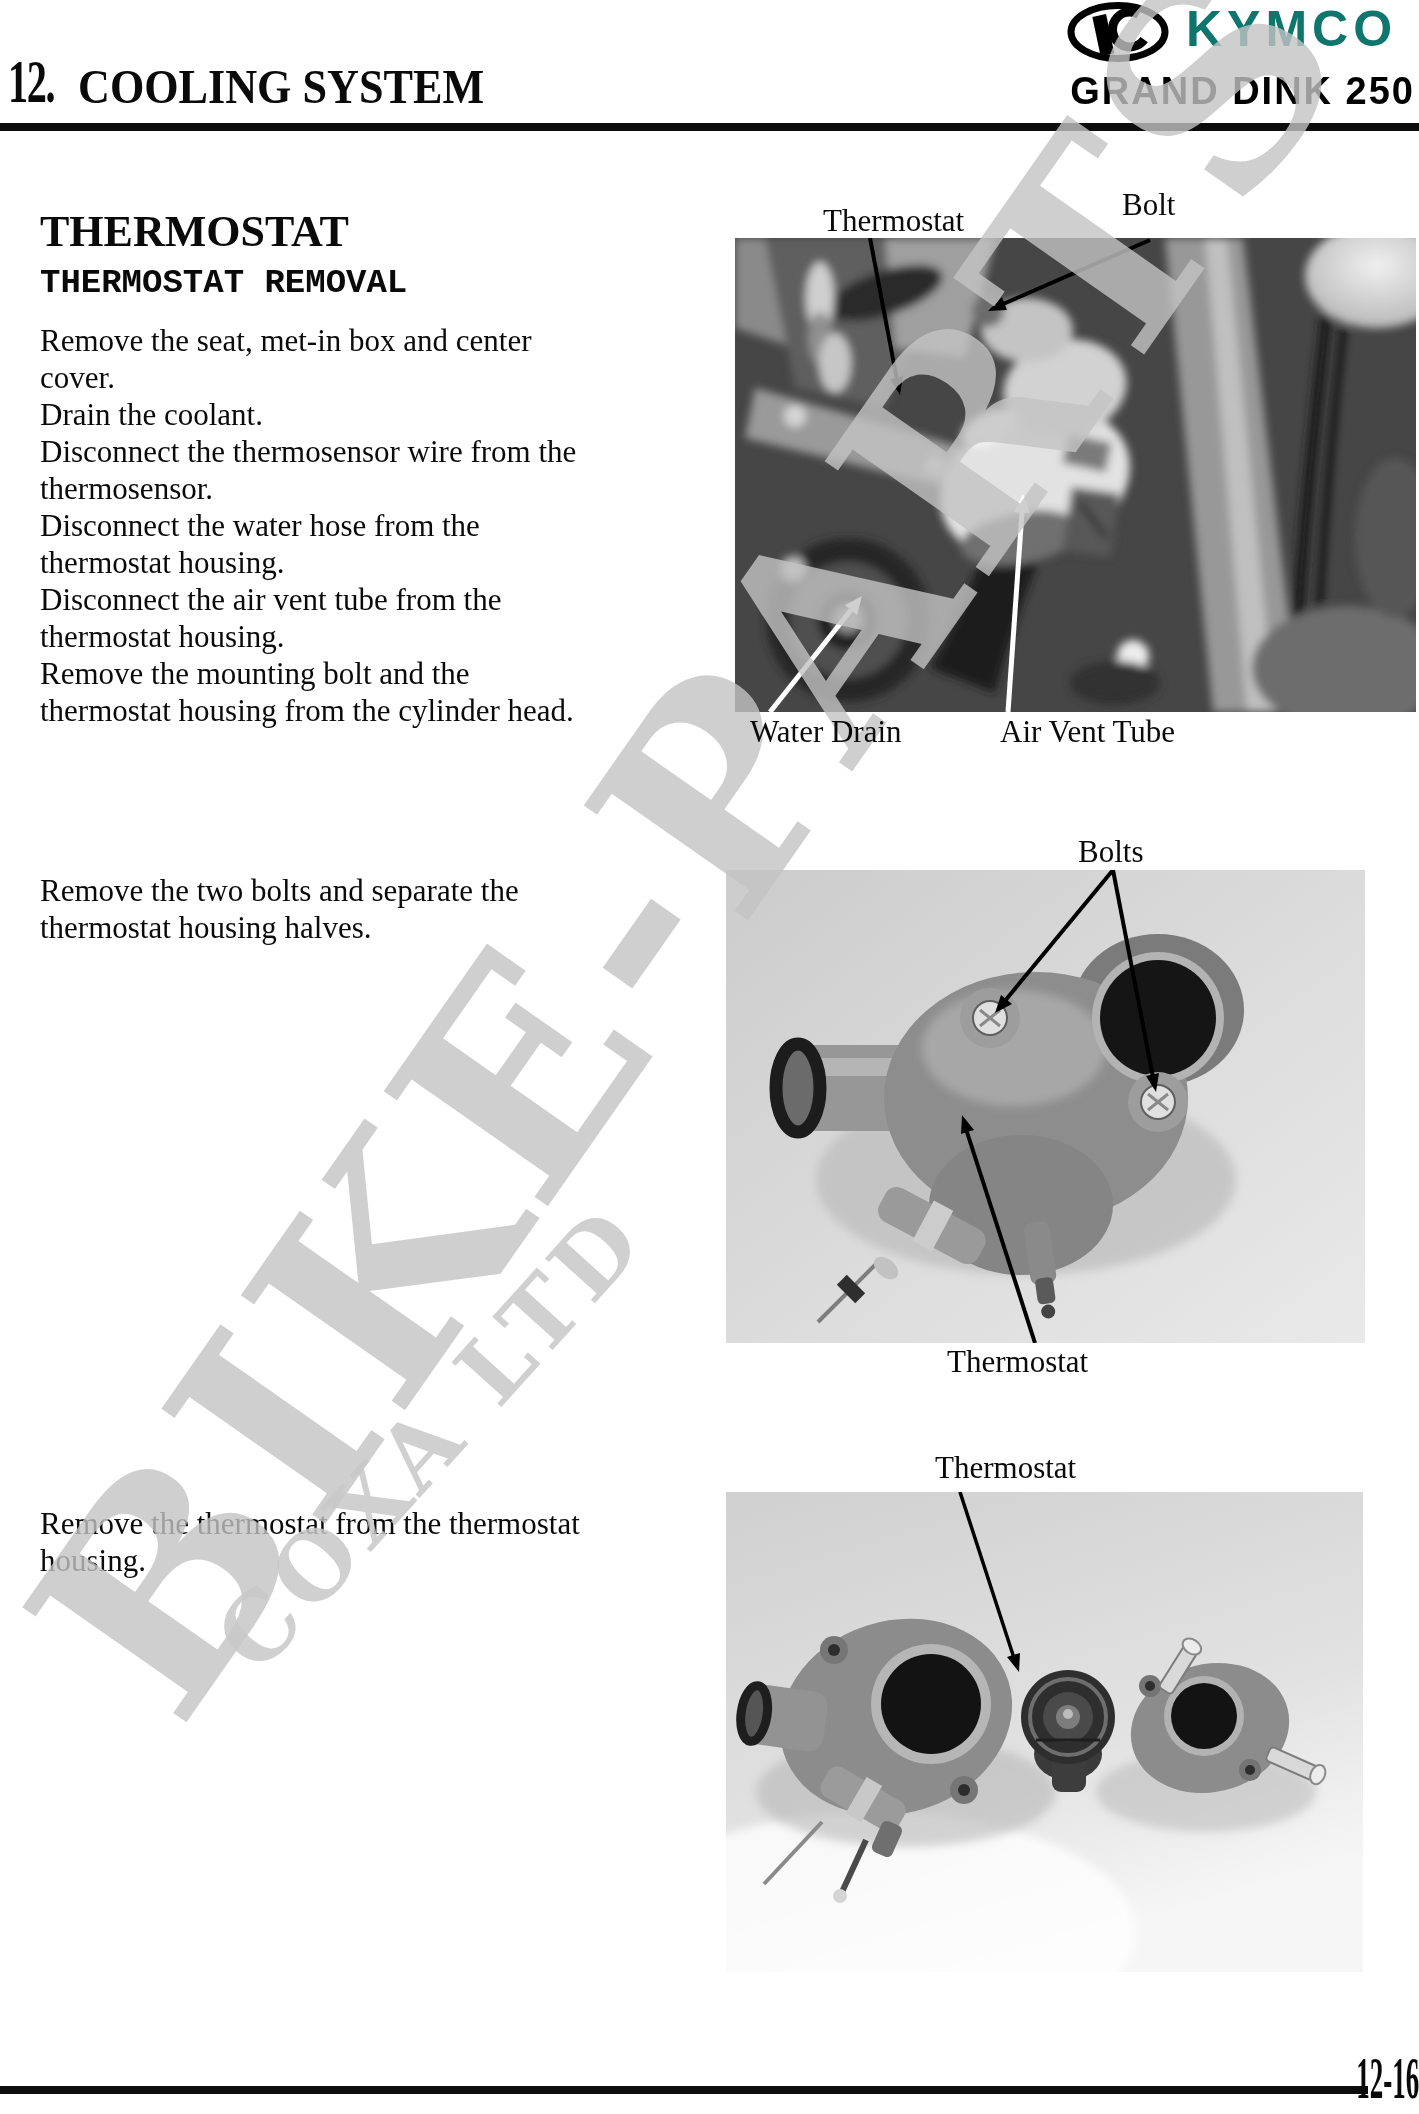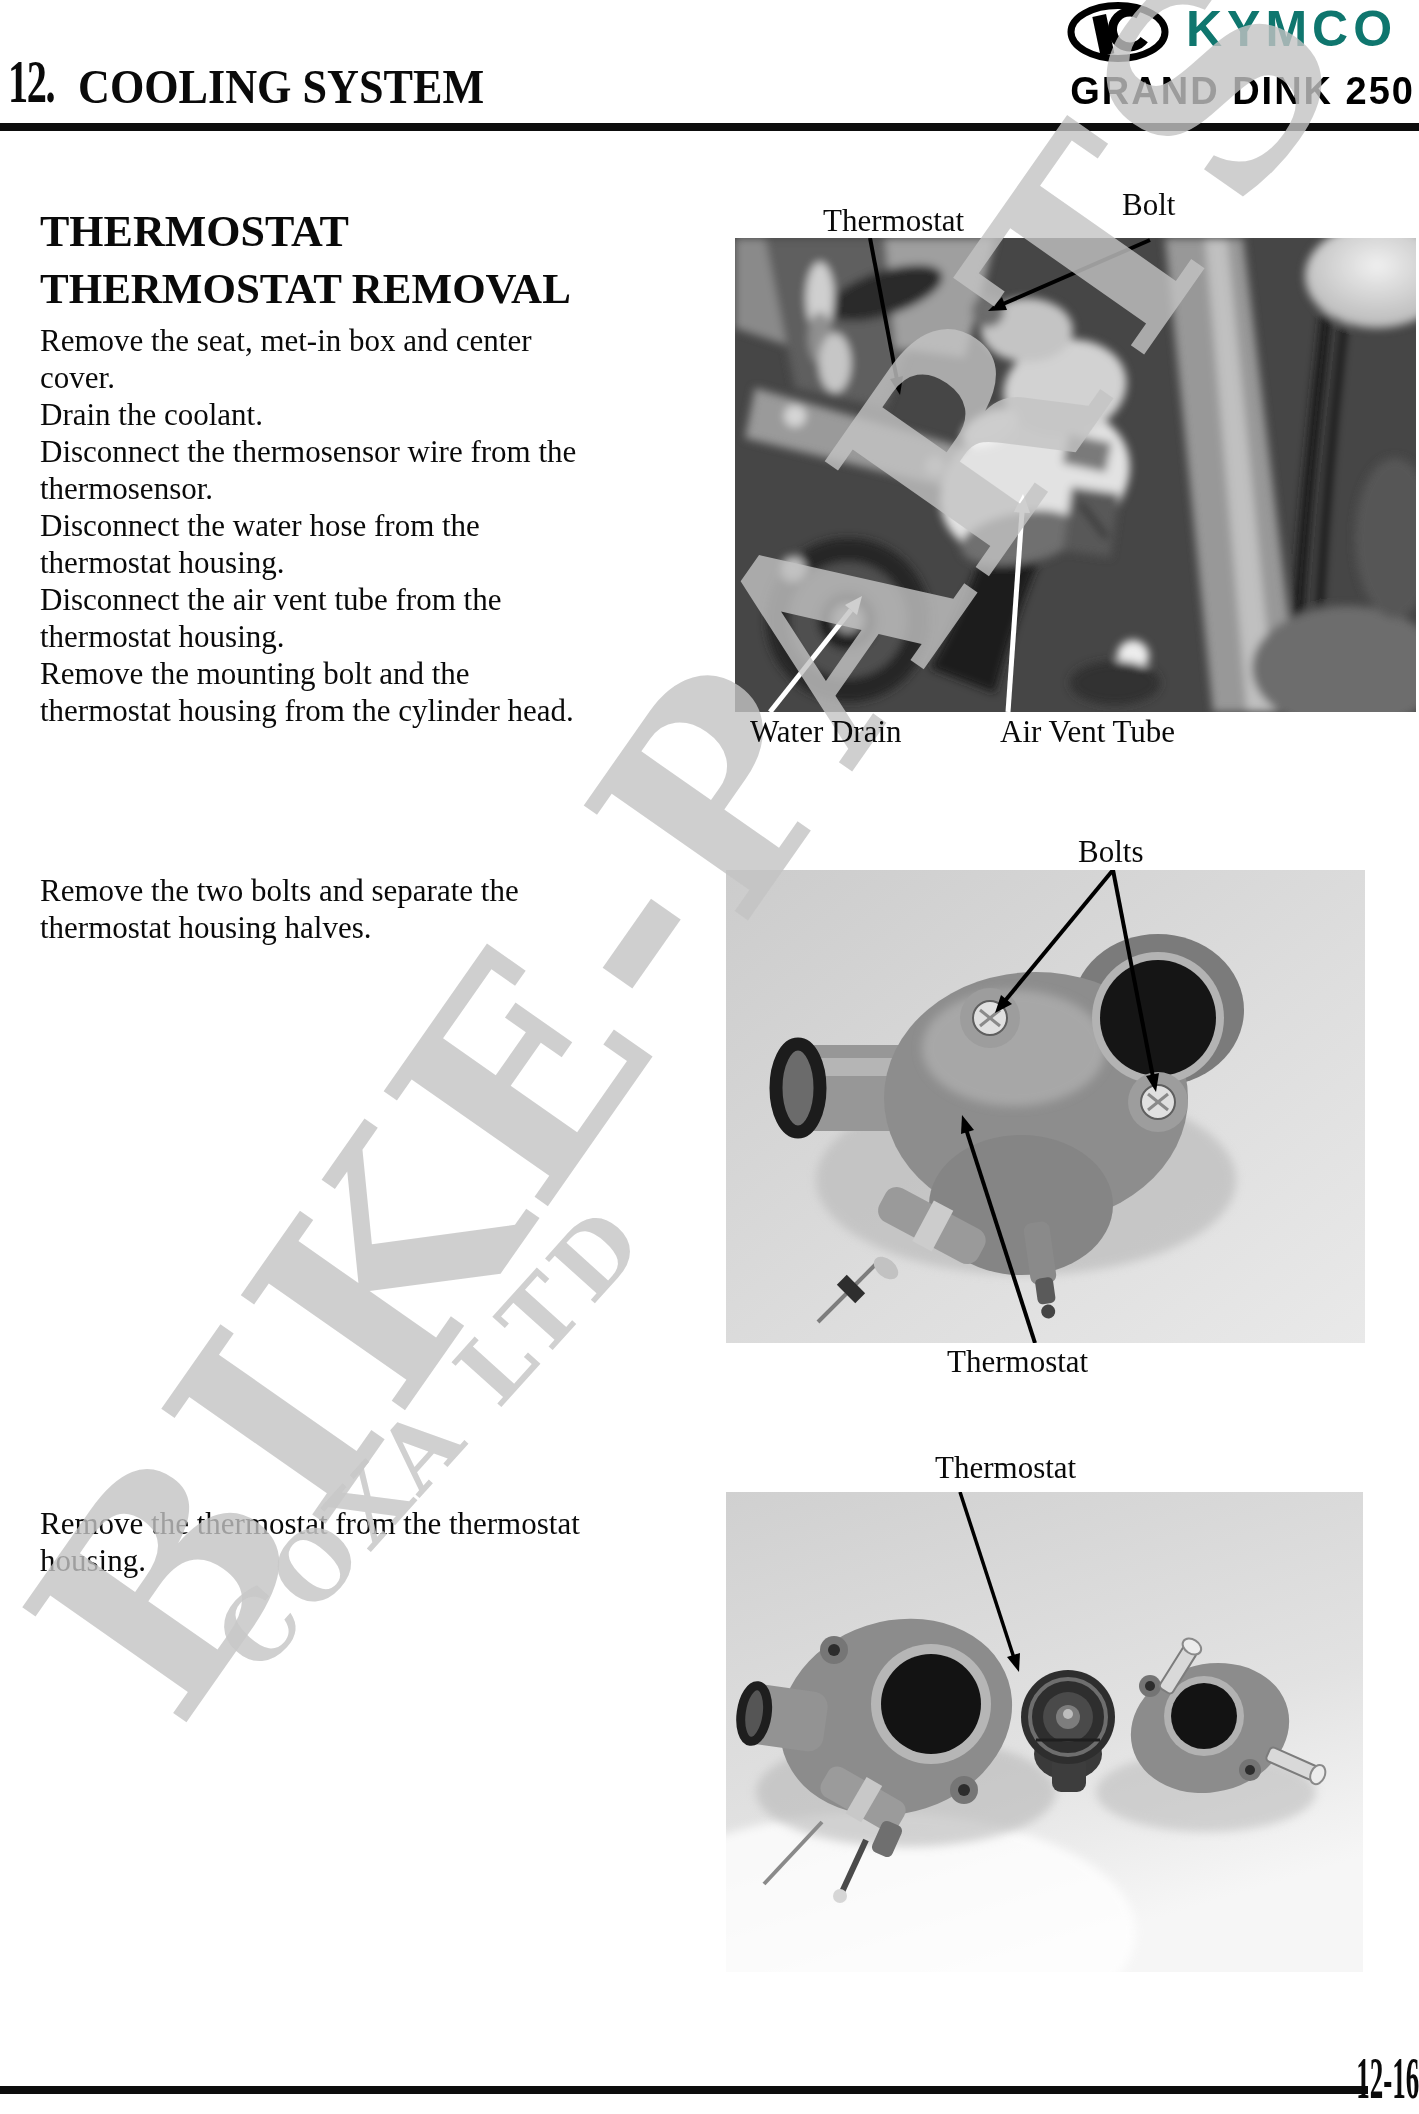--- a/index.html
+++ b/index.html
@@ -29,21 +29,21 @@
     position:absolute; right:4px; top:70px;
     font-family:"Liberation Sans", sans-serif; font-weight:800; font-size:38px;
     letter-spacing:2px; color:#000; white-space:nowrap;margin-left:12px;
   }
   .rule { position:absolute; background:#0d0d0d; }
   .top-rule { left:0; top:123px; width:1419px; height:8px; }
   .bottom-rule { left:0; top:2086px; width:1368px; height:8px; }
 
   
   .h1 { position:absolute; left:40px; top:209px; font-size:44px; font-weight:bold; line-height:1.05; }
-  .h2 { position:absolute; left:40px; top:266px; font-size:43px; font-weight:bold; line-height:1.05; }
+  .h2 { position:absolute; left:40px; top:266px; font-size:34px; font-weight:bold; line-height:1.05;font-family:Liberation Mono, monospace; }
   .body-text {
     position:absolute; left:40px; width:645px; margin:0;
     font-size:31px; line-height:37px; white-space:pre-line;
   }
   .p1 { top:322px; }
   .p2 { top:872px; }
   .p3 { top:1505px; }
 
   
   .fig-label { position:absolute; font-size:31px; color:#0a0a0a; white-space:nowrap; z-index:3; }

